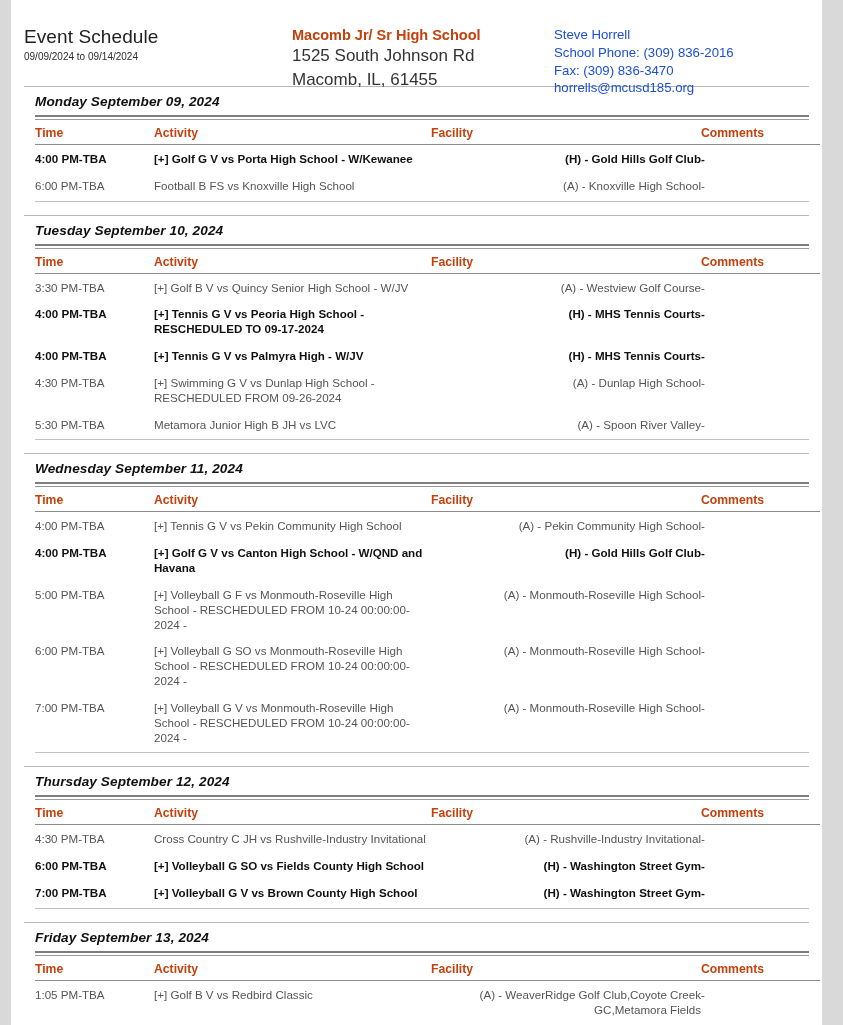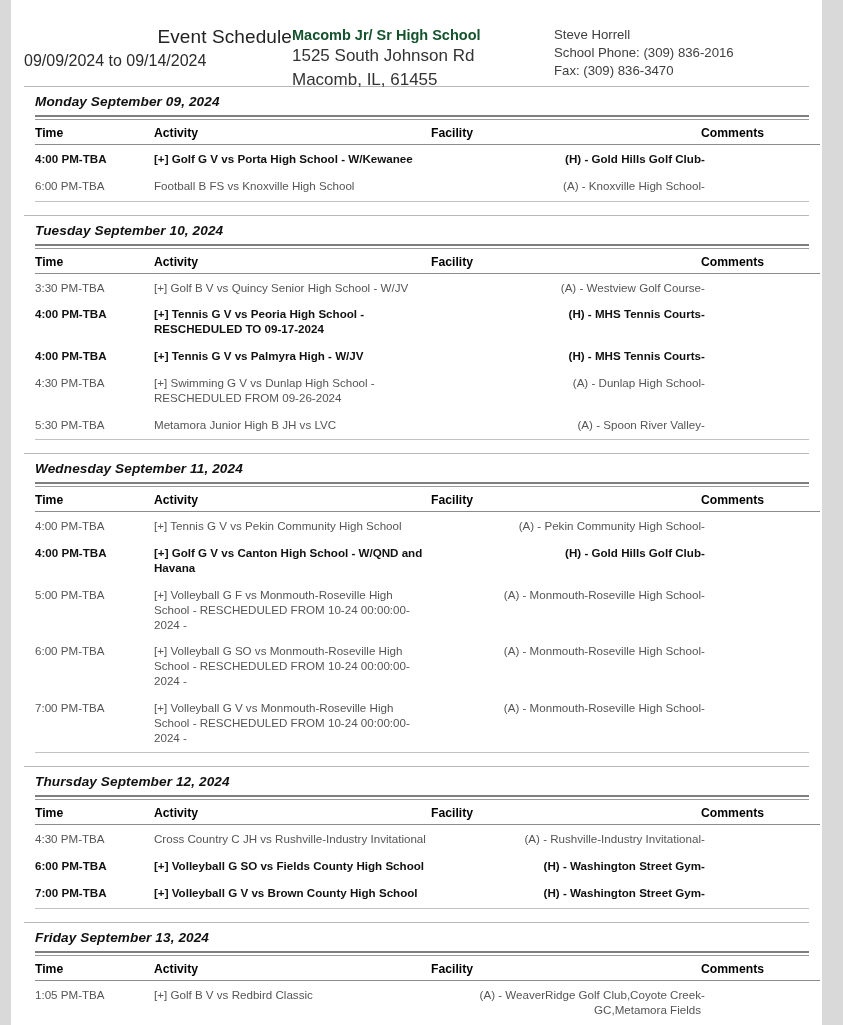--- a/index.html
+++ b/index.html
@@ -35,50 +35,49 @@
   .hdr-title-block {
     width: 281px;
     padding-left: 13px;
     box-sizing: border-box;
   }
   .hdr-title {
     font-size: 19px;
     color: #222;
     line-height: 1.15;
     letter-spacing: .1px;
-    text-align: right;
   }
   .hdr-subtitle {
-    font-size: 16px;
+    font-size: 10px;
     color: #2b2b2b;
     margin-top: 3px;
     line-height: 1.2;
   }
   .hdr-school-block {
     width: 262px;
     box-sizing: border-box;
   }
   .hdr-school-name {
     font-size: 14.5px;
     font-weight: bold;
-    color: #14532d;
+    color: #c2410c;
     line-height: 1.25;
   }
   .hdr-school-line {
     font-size: 17px;
     color: #333;
     line-height: 1.42;
   }
   .hdr-contact-block {
     flex: 1;
     box-sizing: border-box;
   }
   .hdr-contact-line {
     font-size: 13.2px;
-    color: #404040;
+    color: #1d4ed8;
     line-height: 1.35;
   }
 
   
   .day-section {
     padding: 0 13px 0 13px;
   }
   .day-rule-top {
     border-top: 1px solid #b8b8b8;
     height: 0;
@@ -101,21 +100,21 @@
 
   table.day-table {
     width: 100%;
     border-collapse: collapse;
     table-layout: fixed;
     margin-left: 11px;
   }
   table.day-table th {
     font-size: 12.2px;
     font-weight: bold;
-    color: #000000;
+    color: #c2410c;
     text-align: left;
     padding: 6px 0 4px 0;
     border-bottom: 1px solid #8c8c8c;
     vertical-align: bottom;
   }
   table.day-table td {
     font-size: 11.6px;
     color: #555555;
     vertical-align: top;
     padding: 7px 0 5px 0;
@@ -152,20 +151,21 @@
     </div>
     <div class="hdr-school-block">
       <div class="hdr-school-name">Macomb Jr/ Sr High School</div>
       <div class="hdr-school-line">1525 South Johnson Rd</div>
       <div class="hdr-school-line">Macomb, IL, 61455</div>
     </div>
     <div class="hdr-contact-block">
       <div class="hdr-contact-line">Steve Horrell</div>
       <div class="hdr-contact-line">School Phone: (309) 836-2016</div>
       <div class="hdr-contact-line">Fax: (309) 836-3470</div>
+      <div class="hdr-contact-line">horrells@mcusd185.org</div>
     </div>
   </div>
 
   <div id="day-sections">
       <div class="day-section">
         <div class="day-rule-top"></div>
         <div class="day-title">Monday September 09, 2024</div>
         <div class="day-rule-double"></div>
         <table class="day-table">
           <thead>

